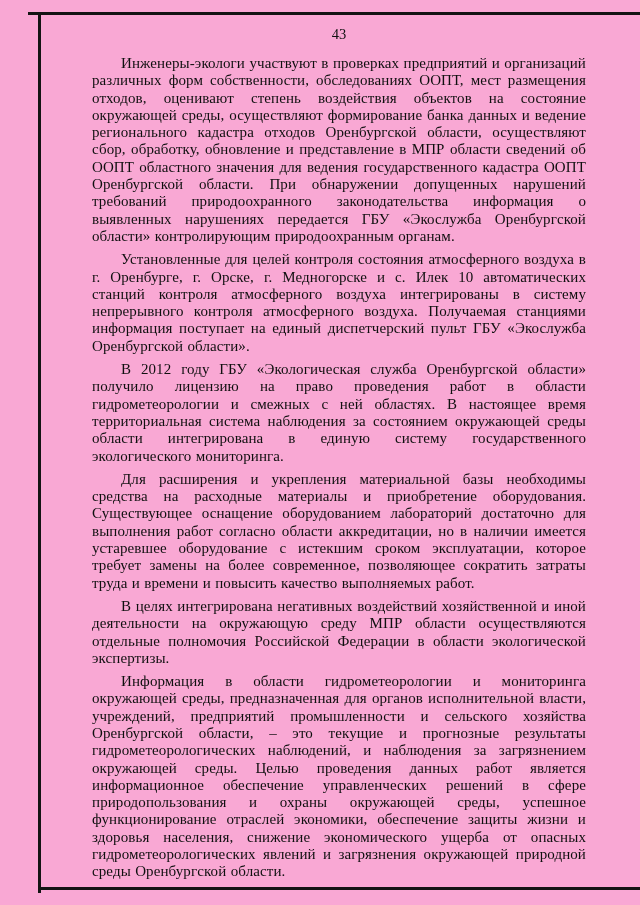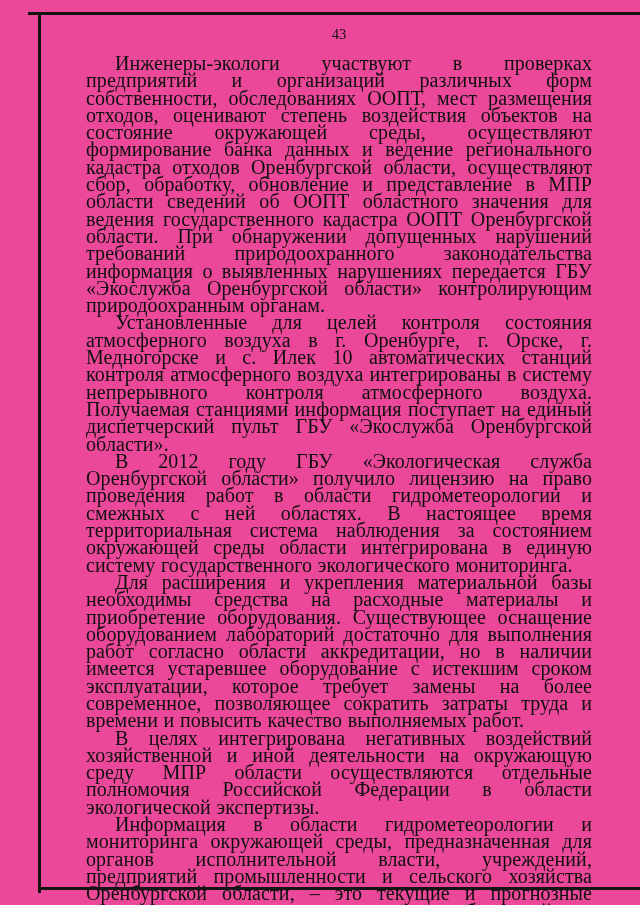--- a/index.html
+++ b/index.html
@@ -4,21 +4,21 @@
 <style>
   html, body {
     margin: 0;
     padding: 0;
     background: #ffffff;
   }
   .page {
     position: relative;
     width: 640px;
     height: 905px;
-    background: #ec4899;
+    background: #f9a8d4;
     overflow: hidden;
     font-family: "Liberation Serif", serif;
     color: #111111;
   }
   
   .border-top {
     position: absolute;
     top: 12px;
     left: 28px;
     width: 612px;
@@ -47,22 +47,22 @@
     left: 86px;
     width: 506px;
   }
   .page-number {
     text-align: center;
     font-size: 14.5px;
     margin: 0 0 12px 0;
     color: #111111;
   }
   .body-text p {
-    margin: 0;
-    font-size: 20px;
+    margin: 6px;
+    font-size: 15px;
     line-height: 17.3px;
     text-align: justify;
     text-indent: 29px;
     letter-spacing: 0.1px;
     word-spacing: 0.5px;
     color: #101010;
   }
 </style>
 </head>
 <body>

